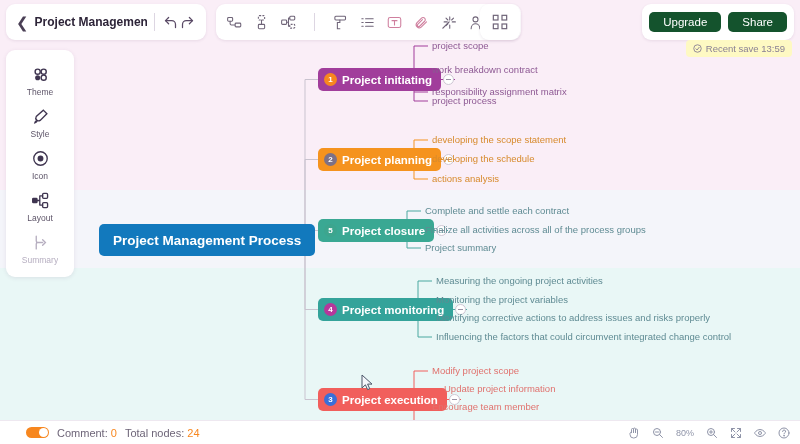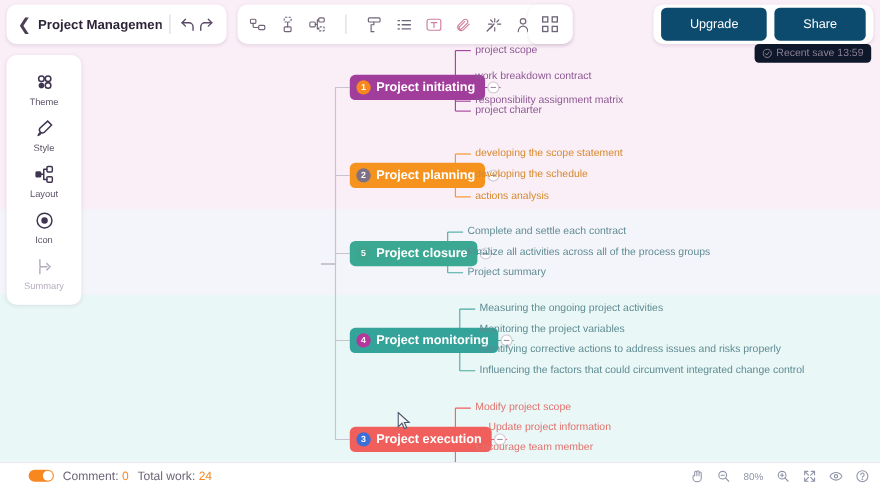--- a/index.html
+++ b/index.html
@@ -44,27 +44,27 @@
   .qr-card {
     position:absolute; left:480px; top:4px; height:36px; width:40px;
     background:#fff; border-radius:9px; display:flex; align-items:center;
     justify-content:center; box-shadow:0 1px 3px rgba(80,40,90,.10);
   }
   .action-card {
     position:absolute; right:6px; top:4px; height:36px;
     background:#fff; border-radius:9px; display:flex; align-items:center;
     padding:0 7px; gap:7px; box-shadow:0 1px 3px rgba(80,40,90,.10);
   }
-  .act-btn { height:30px; padding:0 26px; border:none; border-radius:5px;
-             background:#0c4a6e; color:#fff; font-size:11.5px;
+  .act-btn { height:20px; padding:0 14px; border:none; border-radius:5px;
+             background:#14532d; color:#fff; font-size:11.5px;
              font-family:"Liberation Sans",sans-serif; cursor:pointer; }
 
   .save-badge {
     position:absolute; right:8px; top:40px; height:17px; z-index:41;
-    background:#0f172a; border-radius:4px; color:#8a8194; font-size:9.5px;
+    background:#fef9c3; border-radius:4px; color:#8a8194; font-size:9.5px;
     display:flex; align-items:center; gap:4px; padding:0 7px;
   }
 
   
   .sidebar {
     position:absolute; left:6px; top:50px; width:68px;
     background:#fff; border-radius:9px; padding:9px 0 8px;
     box-shadow:0 1px 4px rgba(80,40,90,.10); z-index:35;
   }
   .side-item { display:flex; flex-direction:column; align-items:center;
@@ -164,31 +164,34 @@
           <path d="M467 309.5 H418" stroke="#4aa8a0" fill="none" stroke-width="1"></path>
           <path d="M414 371 H428" stroke="#f15f5c" fill="none" stroke-width="1"></path>
           <path d="M414 389 H428" stroke="#f15f5c" fill="none" stroke-width="1"></path>
           <path d="M414 407 H428" stroke="#f15f5c" fill="none" stroke-width="1"></path>
           <path d="M414 425 H428" stroke="#f15f5c" fill="none" stroke-width="1"></path>
           <path d="M414 371 V425" stroke="#f15f5c" fill="none" stroke-width="1"></path>
           <path d="M461 399.5 H414" stroke="#f15f5c" fill="none" stroke-width="1"></path>
         </g>
     </svg>
 
+    <div class="root-node">
+      <span>Project Management Process</span>
+    </div>
 
     <div id="branch-layer">
         <div class="branch" style="left: 318px; top: 68px; background: rgb(161, 61, 155);">
           <span class="badge" style="background: rgb(247, 135, 31);">1</span>
           <span>Project initiating</span>
         </div>
         <div class="collapse" style="left: 443px; top: 74px;"></div>
         <div class="leaf" style="left: 432px; top: 40px; color: rgb(141, 88, 147);">project scope</div>
         <div class="leaf" style="left: 432px; top: 64px; color: rgb(141, 88, 147);">work breakdown contract</div>
         <div class="leaf" style="left: 432px; top: 86px; color: rgb(141, 88, 147);">responsibility assignment matrix</div>
-        <div class="leaf" style="left: 432px; top: 95px; color: rgb(141, 88, 147);">project charter</div>
+        <div class="leaf" style="left: 432px; top: 95px; color: rgb(141, 88, 147);">project process</div>
         <div class="branch" style="left: 318px; top: 148px; background: rgb(245, 147, 30);">
           <span class="badge" style="background: rgb(125, 113, 134);">2</span>
           <span>Project planning</span>
         </div>
         <div class="collapse" style="left: 443px; top: 154px;"></div>
         <div class="leaf" style="left: 432px; top: 134px; color: rgb(215, 138, 44);">developing the scope statement</div>
         <div class="leaf" style="left: 432px; top: 153px; color: rgb(215, 138, 44);">developing the schedule</div>
         <div class="leaf" style="left: 432px; top: 173px; color: rgb(215, 138, 44);">actions analysis</div>
         <div class="branch" style="left: 318px; top: 219px; background: rgb(58, 168, 147);">
           <span class="badge" style="background: rgb(61, 165, 142);">5</span>
@@ -347,36 +350,36 @@
             <svg width="17" height="17" viewBox="0 0 24 24" fill="none" stroke="currentColor" stroke-width="1.9" stroke-linecap="round">
               <path d="M16 3l5 5-9.5 9.5a4 4 0 0 1-5.5-5.5z"></path>
               <path d="M6 18c-1.5 1-2 3-2 3s2-.5 3-2"></path>
             </svg>
           </div>
           <div class="side-lb">Style</div>
         </div>
         <div class="side-item">
           <div class="side-ic">
             <svg width="17" height="17" viewBox="0 0 24 24" fill="none" stroke="currentColor" stroke-width="1.9">
+              <circle cx="12" cy="12" r="9.5"></circle>
+              <circle cx="12" cy="12" r="3.2" fill="currentColor"></circle>
+            </svg>
+          </div>
+          <div class="side-lb">Icon</div>
+        </div>
+        <div class="side-item">
+          <div class="side-ic">
+            <svg width="17" height="17" viewBox="0 0 24 24" fill="none" stroke="currentColor" stroke-width="1.9">
               <rect x="1" y="9" width="6" height="6" rx="1" fill="currentColor"></rect>
               <rect x="15" y="2" width="7" height="7" rx="1.5"></rect>
               <rect x="15" y="15" width="7" height="7" rx="1.5"></rect>
               <path d="M7 12h4M11 5.5v13M11 5.5h4M11 18.5h4" stroke-linecap="round"></path>
             </svg>
           </div>
           <div class="side-lb">Layout</div>
-        </div>
-        <div class="side-item">
-          <div class="side-ic">
-            <svg width="17" height="17" viewBox="0 0 24 24" fill="none" stroke="currentColor" stroke-width="1.9">
-              <circle cx="12" cy="12" r="9.5"></circle>
-              <circle cx="12" cy="12" r="3.2" fill="currentColor"></circle>
-            </svg>
-          </div>
-          <div class="side-lb">Icon</div>
         </div>
         <div class="side-item dim">
           <div class="side-ic">
             <svg width="17" height="17" viewBox="0 0 24 24" fill="none" stroke="currentColor" stroke-width="1.9" stroke-linecap="round">
               <path d="M6 3v7a2 2 0 0 0 2 2 2 2 0 0 0-2 2v7"></path>
               <path d="M8 12h7"></path>
               <path d="M15 8l4 4-4 4"></path>
             </svg>
           </div>
           <div class="side-lb">Summary</div>
@@ -384,21 +387,21 @@
       </div>
   </div>
 
   <div class="bottombar">
     <div class="toggle"></div>
     <div class="bstat">
       <span>Comment:</span>
       <b>0</b>
     </div>
     <div class="bstat">
-      <span>Total work:</span>
+      <span>Total nodes:</span>
       <b>24</b>
     </div>
 
     <div class="zoomtools">
       <div class="zic">
         <svg width="12" height="12" viewBox="0 0 24 24" fill="none" stroke="#8f94a8" stroke-width="1.9" stroke-linecap="round">
             <path d="M7 11V5a2 2 0 0 1 4 0v6M11 11V4a2 2 0 0 1 4 0v7M15 11V6a2 2 0 0 1 4 0v9a7 7 0 0 1-7 7h-1a7 7 0 0 1-7-7v-3a2 2 0 0 1 3-1"></path>
           </svg>
       </div>
       <div class="zic">

